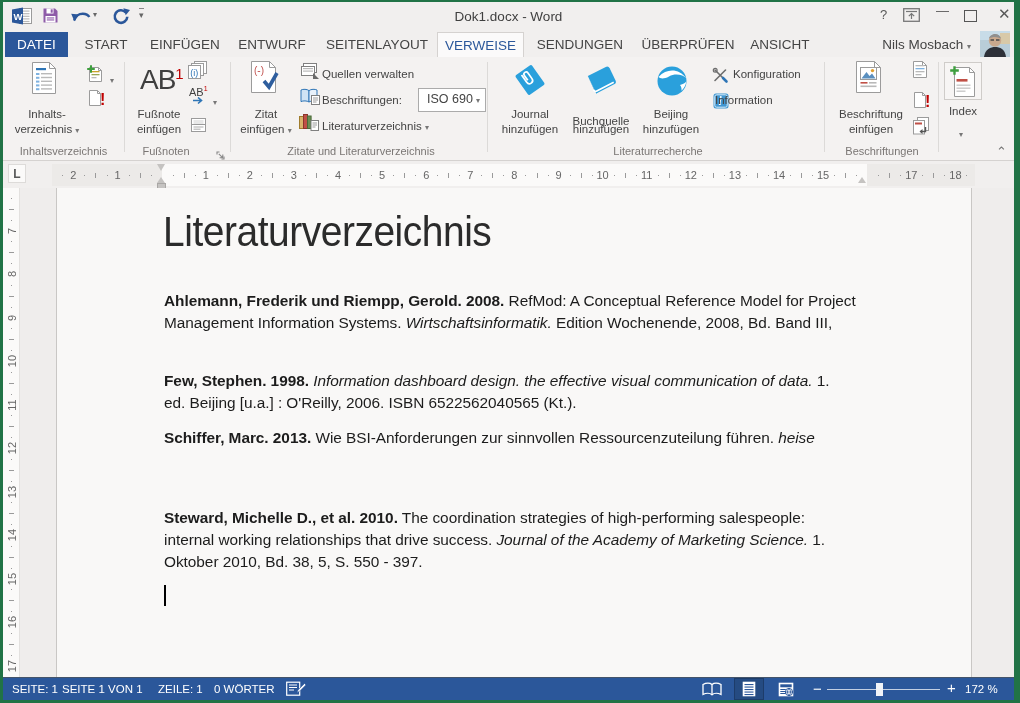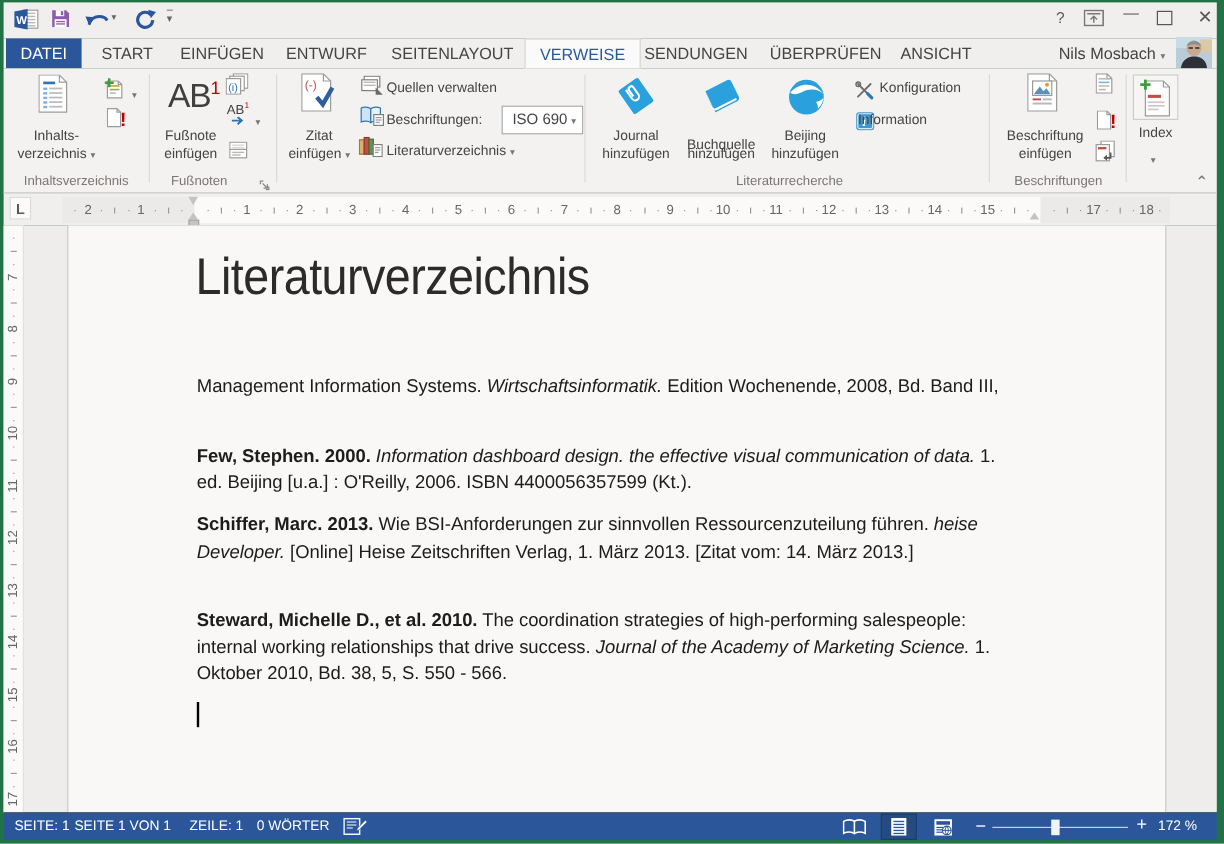--- a/index.html
+++ b/index.html
@@ -32,20 +32,21 @@
 .vtl { position:absolute; left:5.5px; width:5px; height:1px; background:#9a9a9a; }
 .vtd { position:absolute; left:7.5px; width:1.2px; height:1px; background:#9a9a9a; }
 #page { position:absolute; left:53px; top:0; width:916px; height:489px; background:#f9f8f7; border-left:1px solid #c9c7c5; border-right:1px solid #c9c7c5; }
 .bl { position:absolute; left:107px; height:22.2px; line-height:22.2px; font-size:15.4px; color:#1c1c1c; white-space:nowrap; letter-spacing:-0.04px; }
 #h1 { position:absolute; left:106px; top:19px; font-size:43px; line-height:49px; color:#2b2b2b; white-space:nowrap; letter-spacing:-0.5px; transform:scaleX(0.905); transform-origin:left; }
 .st { position:absolute; top:5px; font-size:11.5px; color:#fff; white-space:nowrap; }
 </style></head>
 <body>
 
 <div id="titlebar">
+ <div id="title">Dok1.docx - Word</div>
  <div class="abs" style="left:8px;top:5px"><svg width="22" height="18" viewBox="0 0 22 18">
         <rect x="8.5" y="1.5" width="12" height="15" fill="#fff" stroke="#9b9b9b"></rect>
         <rect x="10.5" y="3.5" width="8" height="1.2" fill="#b9b9b9"></rect>
         <rect x="10.5" y="6.1" width="8" height="1.2" fill="#b9b9b9"></rect>
         <rect x="10.5" y="8.7" width="8" height="1.2" fill="#b9b9b9"></rect>
         <rect x="10.5" y="11.3" width="8" height="1.2" fill="#b9b9b9"></rect>
         <rect x="10.5" y="13.9" width="8" height="1.2" fill="#b9b9b9"></rect>
         <path d="M1 2.5 L12 0.5 V17.5 L1 15.5 Z" fill="#2b579a"></path>
         <text x="2.6" y="13" font-family="Liberation Sans" font-size="9.5" font-weight="bold" fill="#fff">W</text>
       </svg></div>
@@ -77,21 +78,21 @@
  <div class="wc" style="left:961px;top:6px"><span style="display:inline-block;width:13px;height:12px;border:1.5px solid #555"></span></div>
  <div class="wc" style="left:995px;top:3px;font-size:15px">✕</div>
 </div>
 
 <div id="tabs">
  <div class="tab" id="tab-datei">DATEI</div>
  <div class="tab" style="left:78px;width:50px">START</div>
  <div class="tab" style="left:143px;width:78px">EINFÜGEN</div>
  <div class="tab" style="left:233px;width:72px">ENTWURF</div>
  <div class="tab" style="left:319px;width:110px">SEITENLAYOUT</div>
- <div class="tab" id="tab-verweise" style="left:434px;width:97px">VERWEISE</div>
+ <div class="tab" id="tab-verweise" style="left:434px;width:87px">VERWEISE</div>
  <div class="tab" style="left:531px;width:92px">SENDUNGEN</div>
  <div class="tab" style="left:638px;width:94px">ÜBERPRÜFEN</div>
  <div class="tab" style="left:744px;width:66px">ANSICHT</div>
  <div class="tab" style="left:860px;width:108px;text-align:right">Nils Mosbach <span class="da">▾</span></div>
  <div class="abs" style="left:977px;top:-1px"><svg width="30" height="26" viewBox="0 0 30 26">
         <rect width="30" height="26" fill="#b9cdd8"></rect>
         <rect x="0" y="0" width="30" height="9" fill="#c8dce8"></rect>
         <rect x="20" y="2" width="10" height="11" fill="#d8c9a8"></rect>
         <path d="M4 26 C5 18 11 16 15 16 C20 16 25 18 26 26 Z" fill="#2d3038"></path>
         <circle cx="15" cy="9.5" r="6.2" fill="#c9a88d"></circle>
@@ -206,20 +207,21 @@
  <div class="abs" style="left:296px;top:57px"><svg width="20" height="17" viewBox="0 0 20 17">
         <rect x="0.5" y="2.5" width="4" height="12" fill="#d8b36c" stroke="#a07c2c"></rect>
         <rect x="4.5" y="0.5" width="4" height="14" fill="#c05046" stroke="#8e352d"></rect>
         <rect x="8.5" y="2" width="3.6" height="12.5" fill="#6a8f54" stroke="#4a6a38"></rect>
         <rect x="12" y="6.5" width="7.5" height="10" fill="#fff" stroke="#808080"></rect>
         <rect x="13.5" y="8.5" width="4.5" height="1" fill="#9b9b9b"></rect>
         <rect x="13.5" y="10.5" width="4.5" height="1" fill="#9b9b9b"></rect>
         <rect x="13.5" y="12.5" width="3" height="1" fill="#9b9b9b"></rect>
       </svg></div>
  <div class="smalltxt" style="left:319px;top:63px">Literaturverzeichnis <span class="da">▾</span></div>
+ <div class="glabel" style="left:238px;width:240px">Zitate und Literaturverzeichnis</div>
  <div class="rsep" style="left:484px"></div>
 
  <div class="bigbtn" style="left:491px;width:72px">
    <div class="abs" style="left:19px;top:3px"><svg width="34" height="34" viewBox="0 0 34 34">
           <g transform="rotate(-35 17 17)">
             <rect x="7" y="5" width="20" height="24" rx="1.5" fill="#2aa0dc"></rect>
             <path d="M13 8 v9 a3.2 3.2 0 0 0 6.4 0 v-7 a2.2 2.2 0 0 0 -4.4 0 v6" fill="none" stroke="#fff" stroke-width="1.7"></path>
           </g>
         </svg></div>
    <div class="bigtxt" style="top:48px">Journal</div>
@@ -406,28 +408,28 @@
   <div class="abs" style="left:105.1px;top:0px;width:0;height:0;border-left:4.5px solid transparent;border-right:4.5px solid transparent;border-top:7px solid #c5c3c1"></div>
   <div class="abs" style="left:105.1px;top:13px;width:0;height:0;border-left:4.5px solid transparent;border-right:4.5px solid transparent;border-bottom:6px solid #c5c3c1"></div>
   <div class="abs" style="left:105.1px;top:19px;width:9px;height:6px;background:#c5c3c1;border:1px solid #a9a7a5"></div>
   <div class="abs" style="left:805.5px;top:13px;width:0;height:0;border-left:4.5px solid transparent;border-right:4.5px solid transparent;border-bottom:6px solid #c5c3c1"></div>
  </div>
 </div>
 
 <div id="doc">
  <div id="page">
   <div id="h1">Literaturverzeichnis</div>
+<div class="bl" style="top:102.0px"><b>Ahlemann, Frederik und Riempp, Gerold. 2008.</b> RefMod: A Conceptual Reference Model for Project</div>
 <div class="bl" style="top:124.3px">Management Information Systems. <i>Wirtschaftsinformatik.</i> Edition Wochenende, 2008, Bd. Band III,</div>
-<div class="bl" style="top:182.1px"><b>Few, Stephen. 2000.</b> <i>Information dashboard design. the effective visual communication of data.</i> 1.</div>
-<div class="bl" style="top:204.4px">ed. Beijing [u.a.] : O'Reilly, 2006. ISBN 4400056357599 (Kt.).</div>
+<div class="bl" style="top:182.1px"><b>Few, Stephen. 1998.</b> <i>Information dashboard design. the effective visual communication of data.</i> 1.</div>
+<div class="bl" style="top:204.4px">ed. Beijing [u.a.] : O'Reilly, 2006. ISBN 6522562040565 (Kt.).</div>
 <div class="bl" style="top:239.4px"><b>Schiffer, Marc. 2013.</b> Wie BSI-Anforderungen zur sinnvollen Ressourcenzuteilung führen. <i>heise</i></div>
-<div class="bl" style="top:261.7px"><i>Developer.</i> [Online] Heise Zeitschriften Verlag, 1. März 2013. [Zitat vom: 14. März 2013.]</div>
 <div class="bl" style="top:318.8px"><b>Steward, Michelle D., et al. 2010.</b> The coordination strategies of high-performing salespeople:</div>
 <div class="bl" style="top:341.1px">internal working relationships that drive success. <i>Journal of the Academy of Marketing Science.</i> 1.</div>
-<div class="bl" style="top:363.4px">Oktober 2010, Bd. 38, 5, S. 550 - 566.</div>
+<div class="bl" style="top:363.4px">Oktober 2010, Bd. 38, 5, S. 550 - 397.</div>
   <div class="abs" style="left:107px;top:397px;width:1.6px;height:21px;background:#000"></div>
  </div>
  <div id="vruler">
 <div class="vtd" style="top:9.9px"></div>
 <div class="vtl" style="top:20.8px"></div>
 <div class="vtd" style="top:31.6px"></div>
 <div class="vnum" style="top:33.5px">7</div>
 <div class="vtd" style="top:53.4px"></div>
 <div class="vtl" style="top:64.2px"></div>
 <div class="vtd" style="top:75.1px"></div>

